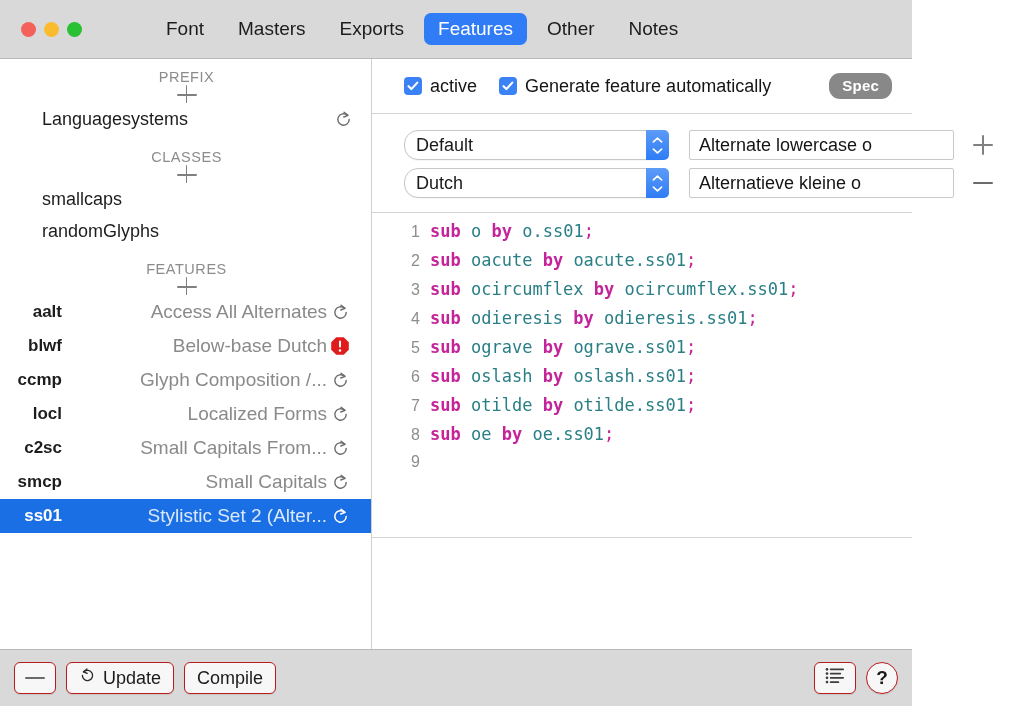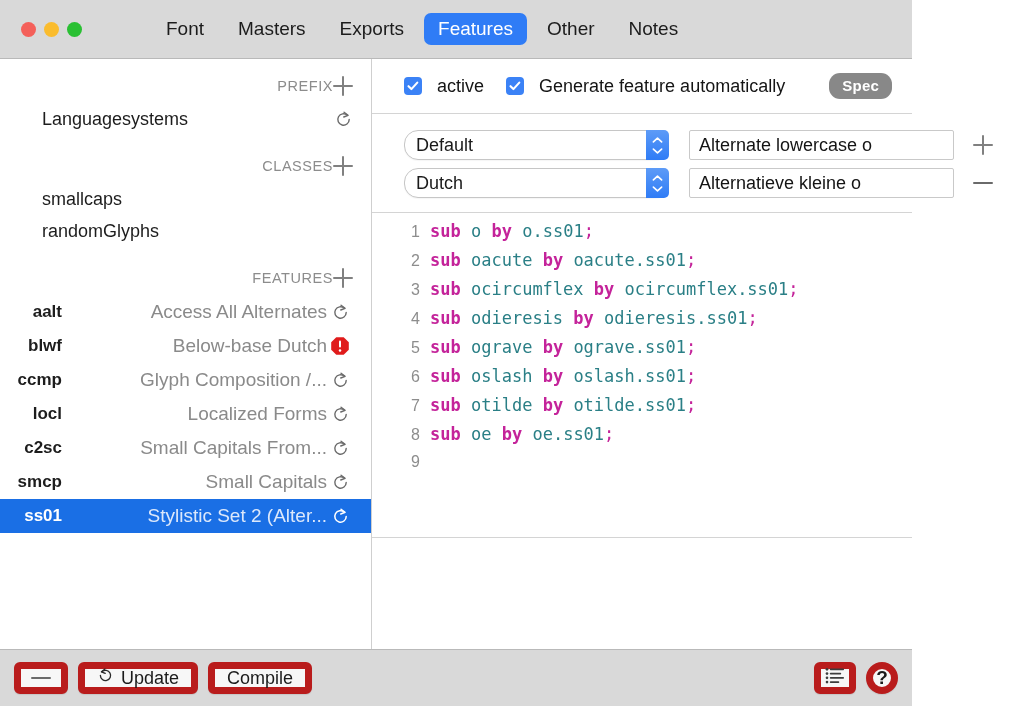--- a/index.html
+++ b/index.html
@@ -82,23 +82,24 @@
     flex: 0 0 372px;
     background: #ffffff;
     border-right: 1px solid #cfcfcf;
     position: relative;
     overflow: hidden;
   }
 
   .section-head {
     display: flex;
     align-items: center;
-    justify-content: flex-end;
+    justify-content: center;
     padding: 0 18px 0 20px;
     height: 34px;
+    flex-direction: column;
   }
   .section-head .title {
     font-size: 14.5px;
     letter-spacing: 0.55px;
     color: #8c8c8c;
   }
 
   .plus-icon {
     width: 20px; height: 20px;
     position: relative;
@@ -192,21 +193,21 @@
     flex: 0 0 55px;
     display: flex;
     align-items: center;
     padding: 0 20px 0 32px;
     border-bottom: 1px solid #d4d4d4;
   }
 
   .check-wrap {
     display: flex;
     align-items: center;
-    gap: 15px;
+    gap: 8px;
     margin-right: 22px;
   }
   .checkbox {
     width: 18px; height: 18px;
     background: #3b82f6;
     border-radius: 4px;
     position: relative;
     flex: 0 0 18px;
     cursor: default;
   }
@@ -336,21 +337,21 @@
     flex: 0 0 57px;
     background: #d9d9d9;
     border-top: 1px solid #b9b9b9;
     display: flex;
     align-items: center;
     padding: 0 14px;
     gap: 10px;
   }
   .tb-btn {
     background: #f7f7f7;
-    border: 7px solid #b91c1c;
+    border: 1px solid #b91c1c;
     border-radius: 6px;
     height: 32px;
     display: flex;
     align-items: center;
     gap: 7px;
     padding: 0 12px;
     font-size: 18px;
     color: #1b1b1b;
     box-shadow: 0 1px 1px rgba(0,0,0,.09);
     cursor: default;

